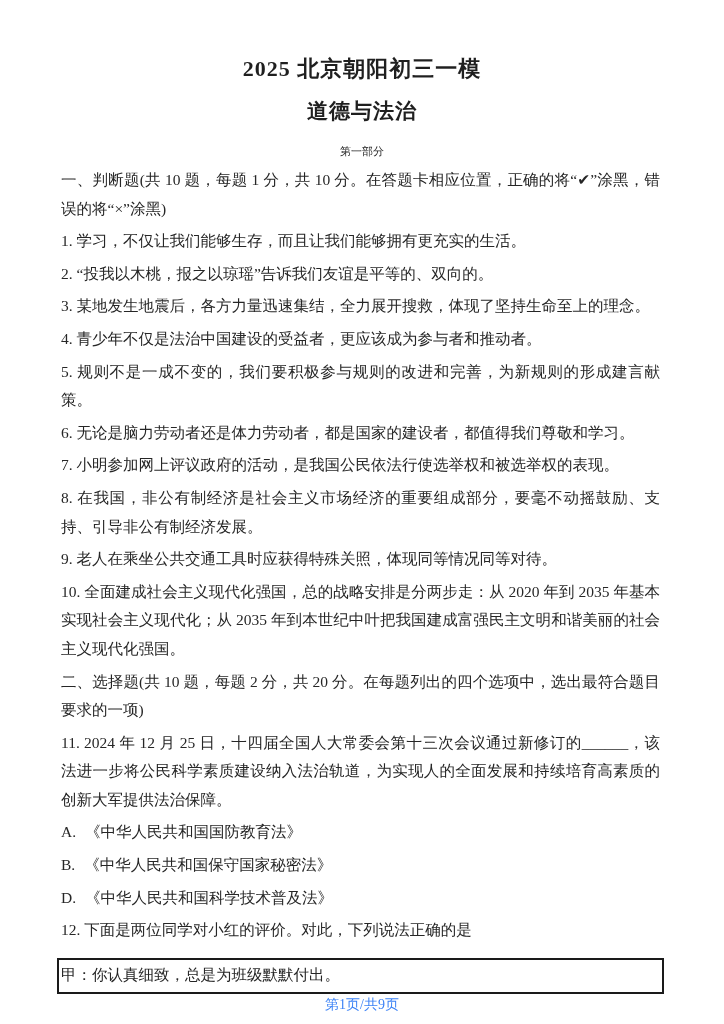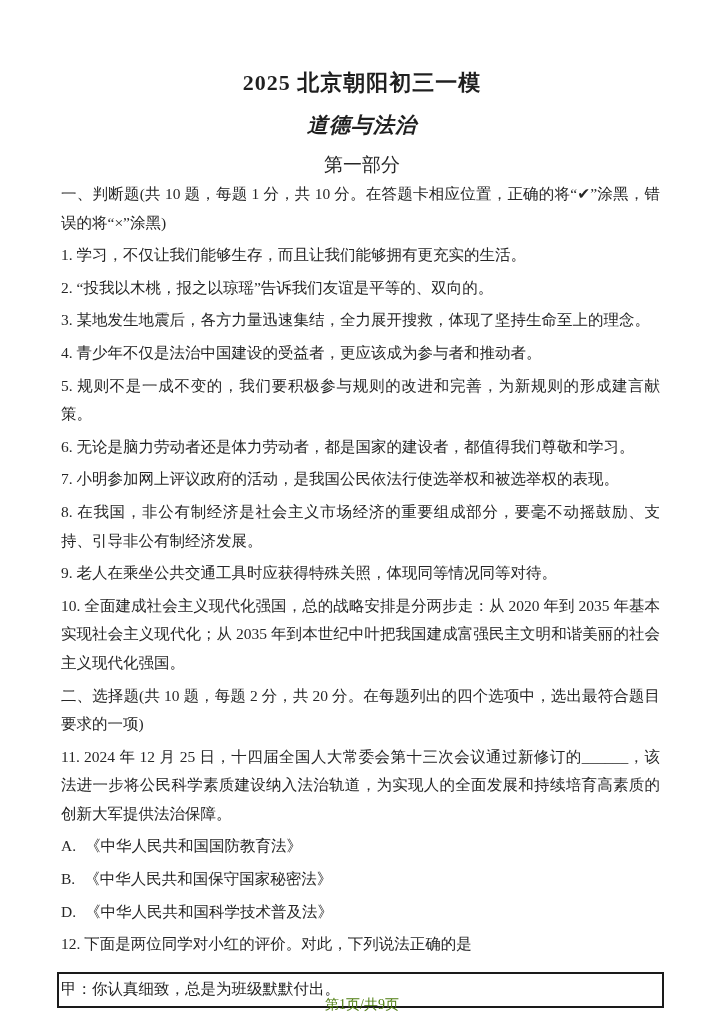--- a/index.html
+++ b/index.html
@@ -12,43 +12,42 @@
     width: 724px;
     height: 1024px;
     background: #ffffff;
     overflow: hidden;
     font-family: "Liberation Serif", "DejaVu Serif", serif;
     color: #262626;
     box-sizing: border-box;
   }
   .doc-header {
     text-align: center;
-    padding-top: 69px;
+    padding-top: 55px;
   }
   .doc-title {
     margin: 0;
     font-size: 22px;
     line-height: 28px;
     font-weight: bold;
     color: #1f1f1f;
     letter-spacing: 1px;
   }
   .doc-subject {
     margin: 14px 0 0 0;
     font-size: 21px;
     line-height: 28px;
     font-weight: bold;
     color: #1f1f1f;
     letter-spacing: 1px;
-    font-style: italic;
   }
   .doc-part {
     margin-top: 15px;
     margin-bottom: 4px;
-    font-size: 19px;
+    font-size: 11px;
     line-height: 22px;
     font-weight: normal;
   }
   .doc-body {
     margin: 0 60px 0 57px;
     font-size: 15.5px;
     line-height: 28.6px;
     text-align: justify;
   }
   .para {
@@ -69,21 +68,21 @@
     margin: 0;
   }
   .doc-footer {
     position: absolute;
     left: 0;
     right: 0;
     bottom: 10px;
     text-align: center;
     font-size: 14px;
     line-height: 18px;
-    color: #4d7c0f;
+    color: #3b82f6;
   }
 </style>
 </head>
 <body>
 
 <div class="page">
 
   <header class="doc-header">
     <h1 class="doc-title">2025 北京朝阳初三一模</h1>
     <h2 class="doc-subject">道德与法治</h2>

